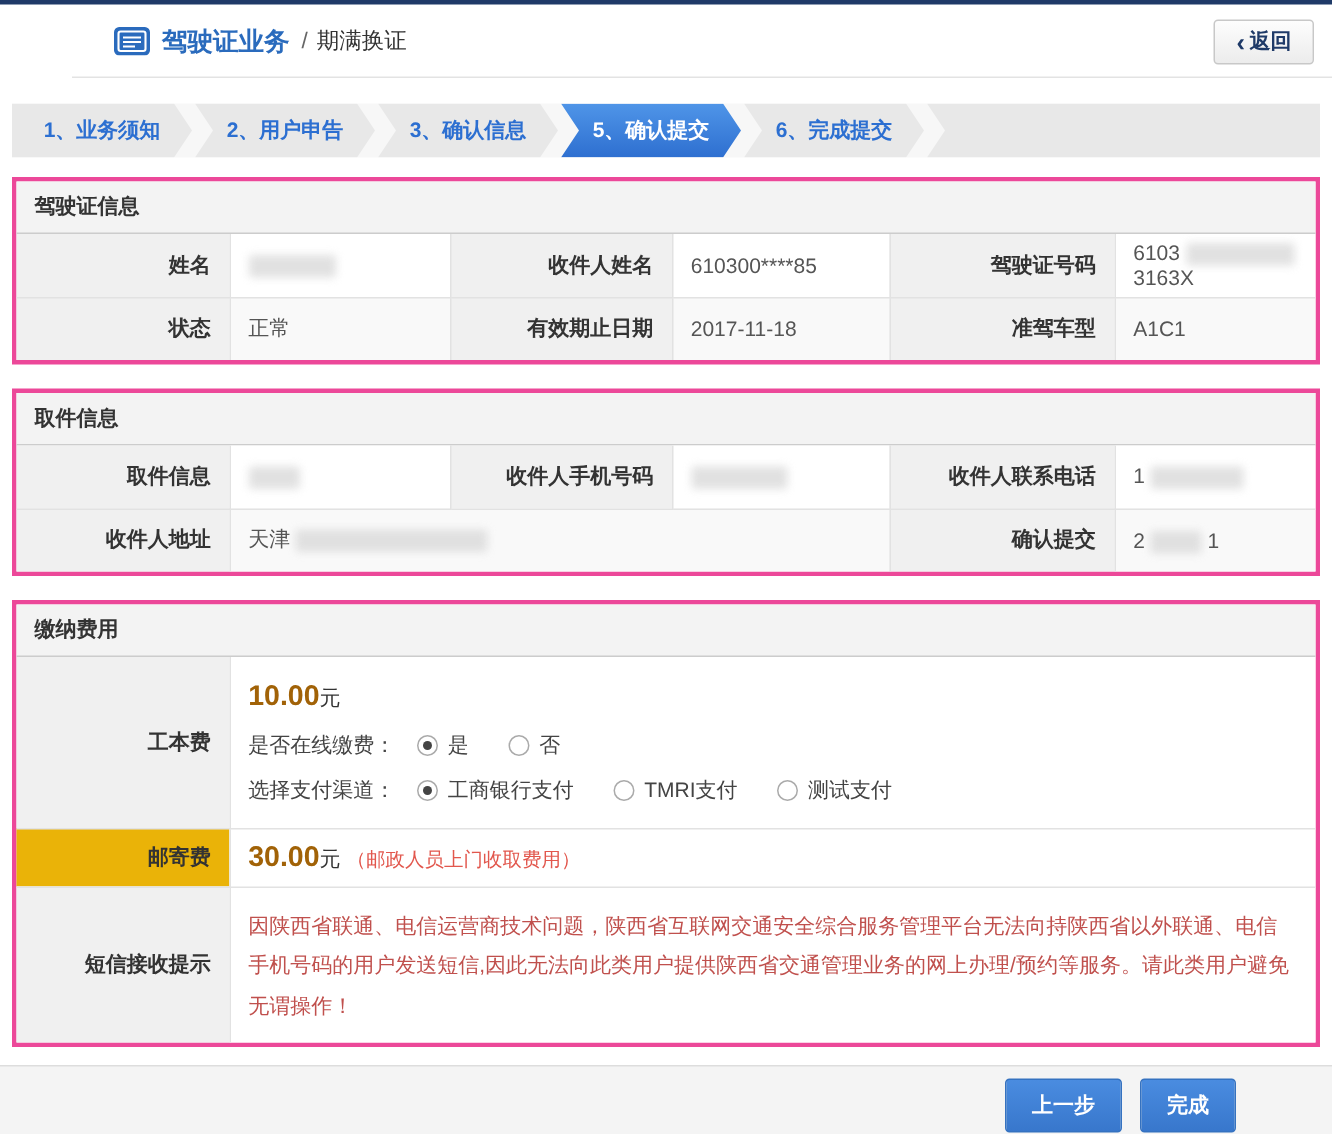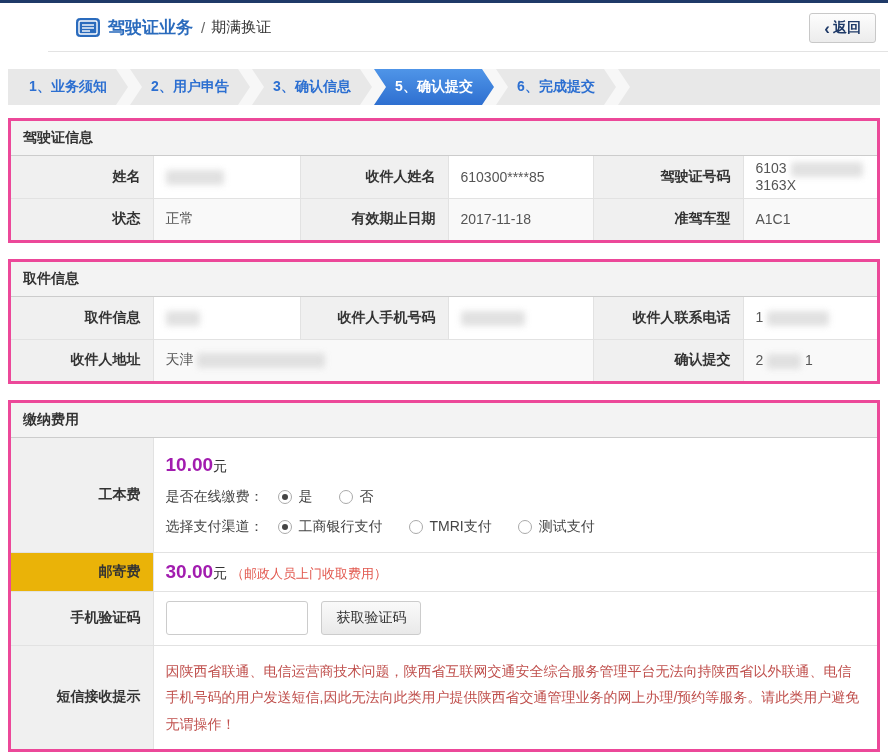--- a/index.html
+++ b/index.html
@@ -50,21 +50,21 @@
   .redact { display:inline-block; height:15px; background:#dcdcdc; border-radius:2px;
     filter:blur(3px); vertical-align:middle; opacity:.85; }
 
   
   table.fee-table { width:100%; border-collapse:collapse; table-layout:fixed; }
   table.fee-table td { border:1px solid #e2e2e2; padding:8px 12px; font-size:14px; }
   table.fee-table tr td:first-child { border-left:none; }
   table.fee-table tr td:last-child { border-right:none; }
   table.fee-table tr:first-child td { border-top:none; }
   table.fee-table tr:last-child td { border-bottom:none; }
-  .amount { color:#a21caf; font-size:19px; font-weight:bold; }
+  .amount { color:#a16207; font-size:19px; font-weight:bold; }
   .yuan { color:#333; font-size:14px; font-weight:normal; }
   .fee-note { color:#e2574d; font-size:13px; margin-left:4px; }
   .radio-row { margin-top:12px; display:flex; align-items:flex-start; color:#444; }
   .radio-row .q { margin-right:14px; }
   .radio { display:inline-flex; align-items:center; margin-right:26px; cursor:pointer; color:#444; }
   .rb { width:14px; height:14px; border:1px solid #aaa; border-radius:50%; background:#fff;
     display:inline-block; position:relative; margin-right:7px; flex:0 0 auto; }
   .rb.checked::after { content:""; position:absolute; left:3px; top:3px; width:6px; height:6px;
     background:#444; border-radius:50%; }
   .captcha-input { width:142px; height:34px; border:1px solid #ccc; border-radius:3px;
@@ -230,27 +230,20 @@
         </div>
       </td>
     </tr>
     <tr>
       <td class="lbl tall-lbl" style="background:#eab308">邮寄费</td>
       <td class="val">
         <span class="amount">30.00</span><span class="yuan">元</span><span class="fee-note">（邮政人员上门收取费用）</span>
       </td>
     </tr>
     <tr>
-      <td class="lbl tall-lbl" style="height:54px">手机验证码</td>
-      <td class="val">
-        <input class="captcha-input" type="text" style="">
-        <button class="captcha-btn">获取验证码</button>
-      </td>
-    </tr>
-    <tr>
       <td class="lbl tall-lbl">短信接收提示</td>
       <td class="val">
         <div class="notice-text">因陕西省联通、电信运营商技术问题，陕西省互联网交通安全综合服务管理平台无法向持陕西省以外联通、电信手机号码的用户发送短信,因此无法向此类用户提供陕西省交通管理业务的网上办理/预约等服务。请此类用户避免无谓操作！</div>
       </td>
     </tr>
   </tbody>
     </table>
 </div>
 
 <div class="footer">

